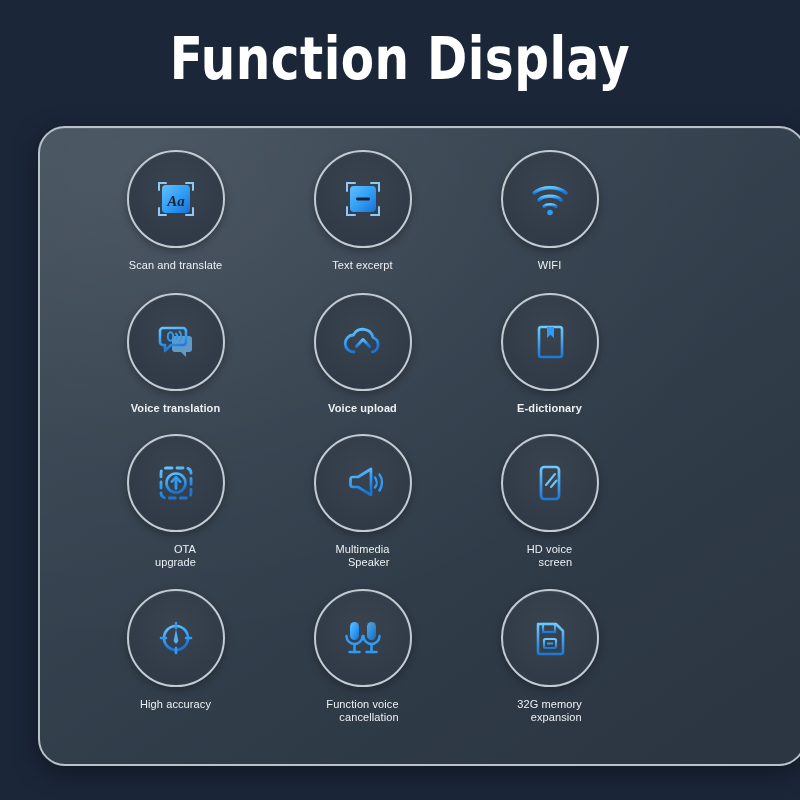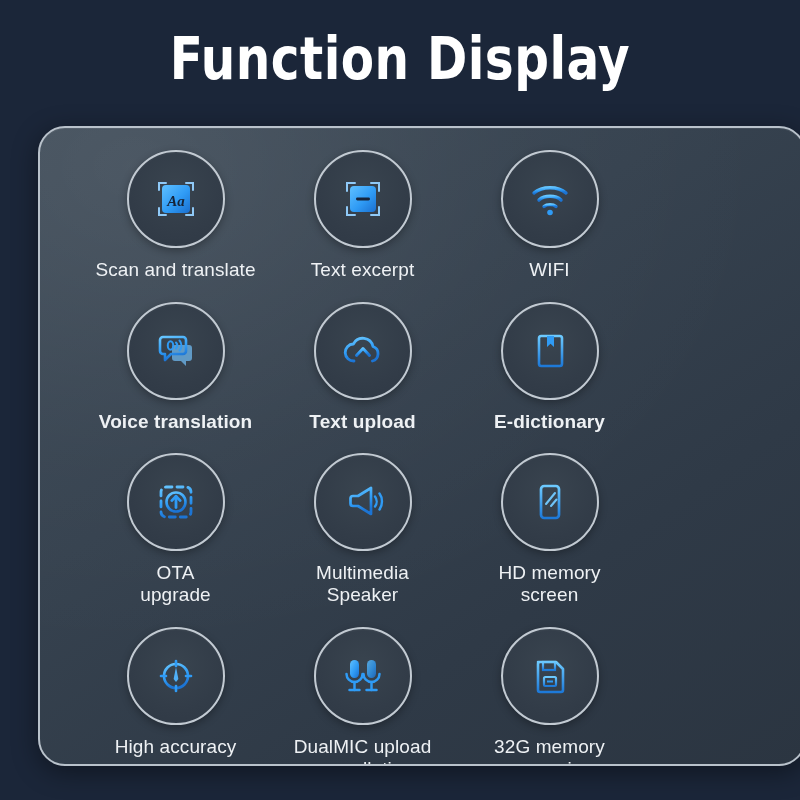--- a/index.html
+++ b/index.html
@@ -59,23 +59,23 @@
       radial-gradient(90% 90% at 50% 38%, #39444f 0%, #323c48 55%, #2d3743 100%);
     display:flex;
     align-items:center;
     justify-content:center;
     box-shadow:0 3px 9px rgba(0,0,0,0.30), inset 0 1px 2px rgba(255,255,255,0.05);
   }
   .icon-glyph{ width:52px; height:52px; display:block; }
   .cell-label{
     margin-top:11px;
     color:#eef1f4;
-    font-size:19px;
+    font-size:11px;
     line-height:1.18;
-    text-align:center;
+    text-align:right;
     white-space:pre-line;
     font-family:"Liberation Sans", sans-serif;
     letter-spacing:0.1px;
   }
   
   #row-1{ margin-top:22px; margin-left:42px; }
   #row-2{ margin-top:21px; margin-left:42px;font-weight:bold; }
   #row-3{ margin-top:19px; margin-left:42px; }
   #row-4{ margin-top:20px; margin-left:42px; }
 </style>
@@ -173,21 +173,21 @@
     </div>
 
     <div class="cell">
       <div class="icon-circle">
         <svg class="icon-glyph" viewBox="0 0 52 52">
           <path d="M17 36 a8.5 8.5 0 0 1 -0.6 -17 A10.5 10.5 0 0 1 36 21.5 a7.6 7.6 0 0 1 -0.6 14.5" fill="none" stroke="url(#blueStroke)" stroke-width="2.8" stroke-linecap="round" stroke-linejoin="round"></path>
           <path d="M26 42 V24" stroke="url(#blueStrokeV)" stroke-width="2.9" stroke-linecap="round" fill="none"></path>
           <path d="M19.5 30.5 L26 23.5 L32.5 30.5" fill="none" stroke="url(#blueStroke)" stroke-width="2.9" stroke-linecap="round" stroke-linejoin="round"></path>
         </svg>
       </div>
-      <div class="cell-label">Text upload</div>
+      <div class="cell-label">Voice upload</div>
     </div>
 
     <div class="cell">
       <div class="icon-circle">
         <svg class="icon-glyph" viewBox="0 0 52 52">
           <rect x="15" y="11" width="23" height="30" rx="2.2" fill="none" stroke="url(#blueStrokeV)" stroke-width="2.6"></rect>
           <path d="M15 35 H38" stroke="url(#blueStrokeV)" stroke-width="2.4"></path>
           <path d="M23 11 h7 v11 l-3.5 -3.2 L23 22 z" fill="#2f9bf5"></path>
         </svg>
       </div>
@@ -229,21 +229,21 @@
       <div class="icon-circle">
         <svg class="icon-glyph" viewBox="0 0 52 52">
           <rect x="17" y="10" width="18" height="32" rx="3.2" fill="none" stroke="url(#blueStrokeV)" stroke-width="2.7"></rect>
           <path d="M17 36 H35" stroke="url(#blueStrokeV)" stroke-width="2.3"></path>
           <g stroke="#6fc3f7" stroke-width="2.1" stroke-linecap="round">
             <path d="M22 28 L31 17"></path>
             <path d="M27 30 L32.5 23.5"></path>
           </g>
         </svg>
       </div>
-      <div class="cell-label">HD memory
+      <div class="cell-label">HD voice
 screen</div>
     </div>
   </div>
 
   <div class="grid-row" id="row-4">
 
     <div class="cell">
       <div class="icon-circle">
         <svg class="icon-glyph" viewBox="0 0 52 52">
           <circle cx="26" cy="26" r="12" fill="none" stroke="url(#blueStroke)" stroke-width="2.6"></circle>
@@ -269,21 +269,21 @@
             <path d="M12.5 40 h10" stroke="#2f9bf5" stroke-width="2.5" stroke-linecap="round"></path>
           </g>
           <g>
             <rect x="30" y="10" width="9" height="18" rx="4.5" fill="url(#blueFill)" opacity="0.8"></rect>
             <path d="M26.5 24 a8 8 0 0 0 16 0" fill="none" stroke="#2f9bf5" stroke-width="2.5" stroke-linecap="round"></path>
             <path d="M34.5 32 v8" stroke="#2f9bf5" stroke-width="2.5" stroke-linecap="round"></path>
             <path d="M29.5 40 h10" stroke="#2f9bf5" stroke-width="2.5" stroke-linecap="round"></path>
           </g>
         </svg>
       </div>
-      <div class="cell-label">DualMIC upload
+      <div class="cell-label">Function voice
 cancellation</div>
     </div>
 
     <div class="cell">
       <div class="icon-circle">
         <svg class="icon-glyph" viewBox="0 0 52 52">
           <path d="M14 12 h18 l7 7 v21 a2 2 0 0 1 -2 2 H16 a2 2 0 0 1 -2 -2 V14 a2 2 0 0 1 2 -2 z" fill="none" stroke="url(#blueStrokeV)" stroke-width="2.6" stroke-linejoin="round"></path>
           <rect x="19" y="12" width="12" height="8" fill="none" stroke="url(#blueStrokeV)" stroke-width="2.2"></rect>
           <g stroke="url(#blueStrokeV)" stroke-width="1.8">
             <path d="M22.5 12 v8"></path>

